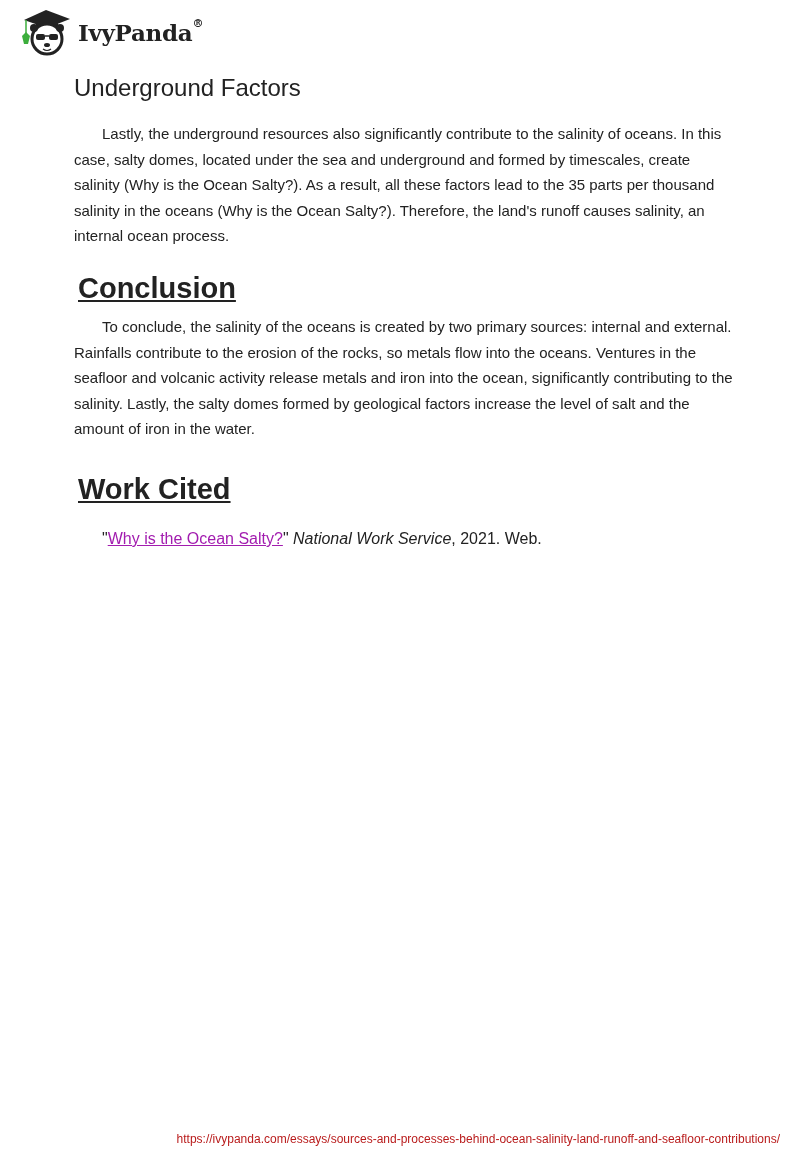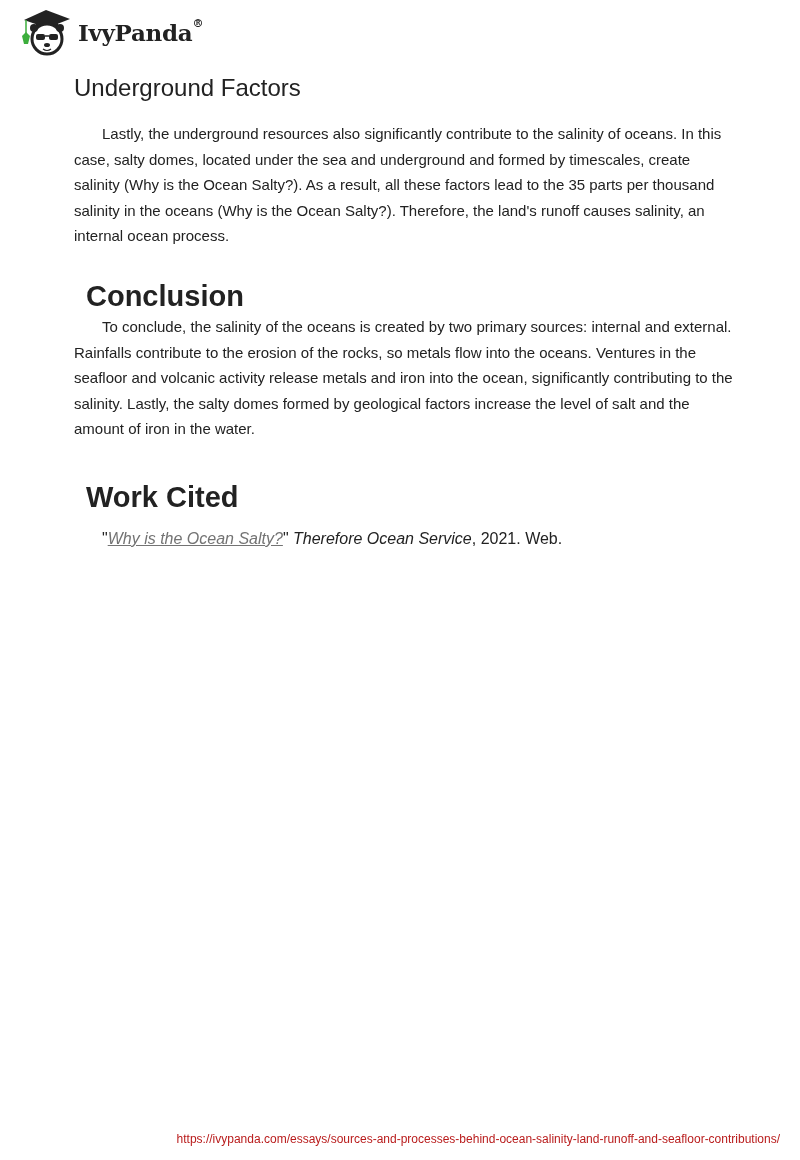--- a/index.html
+++ b/index.html
@@ -13,31 +13,31 @@
   .logo-text {
     font-family: "DejaVu Serif", serif; font-weight: bold; font-size: 23px;
     color: #222; margin-left: 2px; letter-spacing: -0.3px;
   }
   .logo-reg { font-size: 11px; vertical-align: top; position: relative; top: -2px; }
   .doc-title {
     position: absolute; right: 32px; top: 13px; font-size: 13px; color: #888888;
   }
   .content { position: absolute; left: 74px; top: 70px; width: 660px; }
   h2.sub { font-size: 24px; font-weight: normal; margin: 0; line-height: 36px; color: #222; }
-  h1.big { font-size: 29px; font-weight: bold; margin: 12px; line-height: 40px; color: #222; }
+  h1.big { font-size: 29px; font-weight: bold; margin: 4px; line-height: 40px; color: #222; text-decoration: underline; }
   p.body {
     font-size: 15px; line-height: 25.5px; margin: 0; text-indent: 28px; color: #222;
   }
   .sec1-h { position: absolute; top: 0px; }
   .sec1-p { position: absolute; top: 51px; }
   .sec2-h { position: absolute; top: 194px; }
   .sec3-p { position: absolute; top: 244px; }
   .sec4-h { position: absolute; top: 395px; }
   .cite { position: absolute; top: 456px; left: 28px; font-size: 16px; line-height: 25px; }
-  .cite a { color: #737373; font-style: italic; text-decoration: underline; }
+  .cite a { color: #a21caf; text-decoration: underline; }
   .cite i { font-style: italic; }
   .footer-url {
     position: absolute; right: 20px; top: 1132px; font-size: 12px; color: #b91c1c;
   }
 </style>
 </head>
 <body>
 
 <div class="header">
   <div class="logo">
@@ -66,16 +66,16 @@
 </div>
 
 <div class="content">
   <h2 class="sub sec1-h">Underground Factors</h2>
   <p class="body sec1-p">Lastly, the underground resources also significantly contribute to the salinity of oceans. In this case, salty domes, located under the sea and underground and formed by timescales, create salinity (Why is the Ocean Salty?). As a result, all these factors lead to the 35 parts per thousand salinity in the oceans (Why is the Ocean Salty?). Therefore, the land's runoff causes salinity, an internal ocean process.</p>
 
   <h1 class="big sec2-h">Conclusion</h1>
   <p class="body sec3-p">To conclude, the salinity of the oceans is created by two primary sources: internal and external. Rainfalls contribute to the erosion of the rocks, so metals flow into the oceans. Ventures in the seafloor and volcanic activity release metals and iron into the ocean, significantly contributing to the salinity. Lastly, the salty domes formed by geological factors increase the level of salt and the amount of iron in the water.</p>
 
   <h1 class="big sec4-h">Work Cited</h1>
-  <div class="cite"><span>"</span><a>Why is the Ocean Salty?</a><span>"</span> <i>Therefore Ocean Service</i><span>, 2021. Web.</span></div>
+  <div class="cite"><span>"</span><a>Why is the Ocean Salty?</a><span>"</span> <i>National Work Service</i><span>, 2021. Web.</span></div>
 </div>
 
 <div class="footer-url">https://ivypanda.com/essays/sources-and-processes-behind-ocean-salinity-land-runoff-and-seafloor-contributions/</div>
 
 </body></html>

